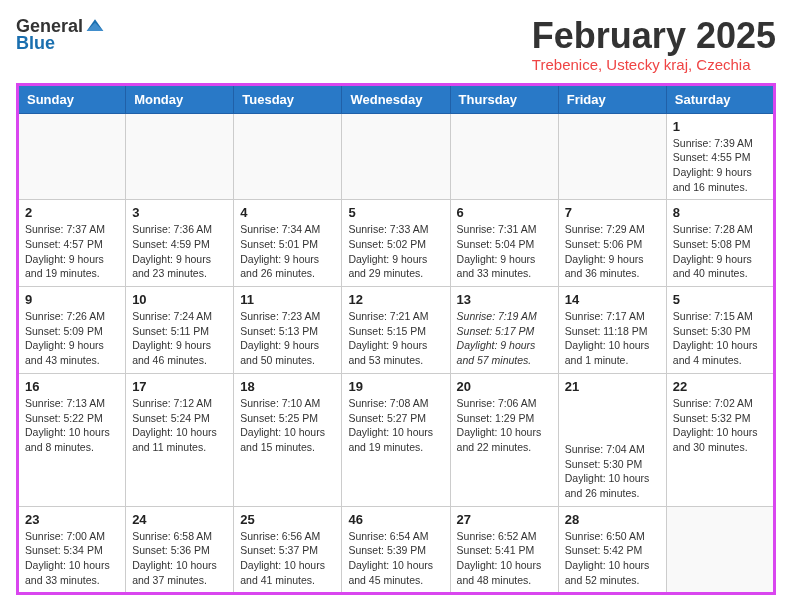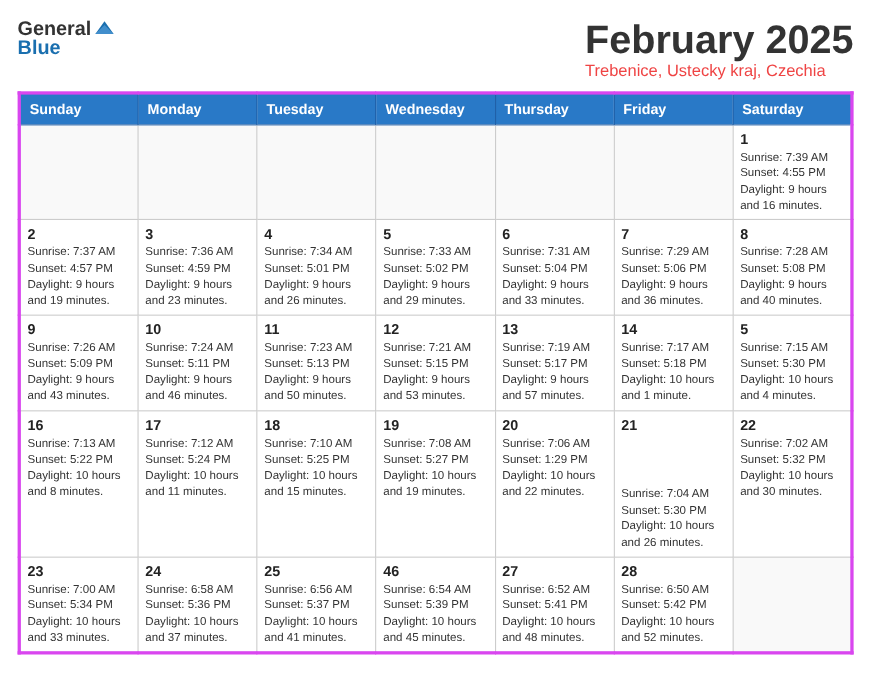--- a/index.html
+++ b/index.html
@@ -193,28 +193,28 @@
 Daylight: 9 hours and 50 minutes.</div>
         </td>
         <td>
           <span class="day-number">12</span>
           <div class="day-info" style="white-space: pre-line;">Sunrise: 7:21 AM
 Sunset: 5:15 PM
 Daylight: 9 hours and 53 minutes.</div>
         </td>
         <td>
           <span class="day-number">13</span>
-          <div class="day-info" style="white-space: pre-line;">Sunrise: 7:19 AM
+          <div class="day-info" style="white-space: pre-line; font-style: italic;">Sunrise: 7:19 AM
 Sunset: 5:17 PM
 Daylight: 9 hours and 57 minutes.</div>
         </td>
         <td>
           <span class="day-number">14</span>
           <div class="day-info" style="white-space: pre-line;">Sunrise: 7:17 AM
-Sunset: 5:18 PM
+Sunset: 11:18 PM
 Daylight: 10 hours and 1 minute.</div>
         </td>
         <td>
           <span class="day-number">5</span>
           <div class="day-info" style="white-space: pre-line;">Sunrise: 7:15 AM
 Sunset: 5:30 PM
 Daylight: 10 hours and 4 minutes.</div>
         </td>
       </tr>
       <tr>

